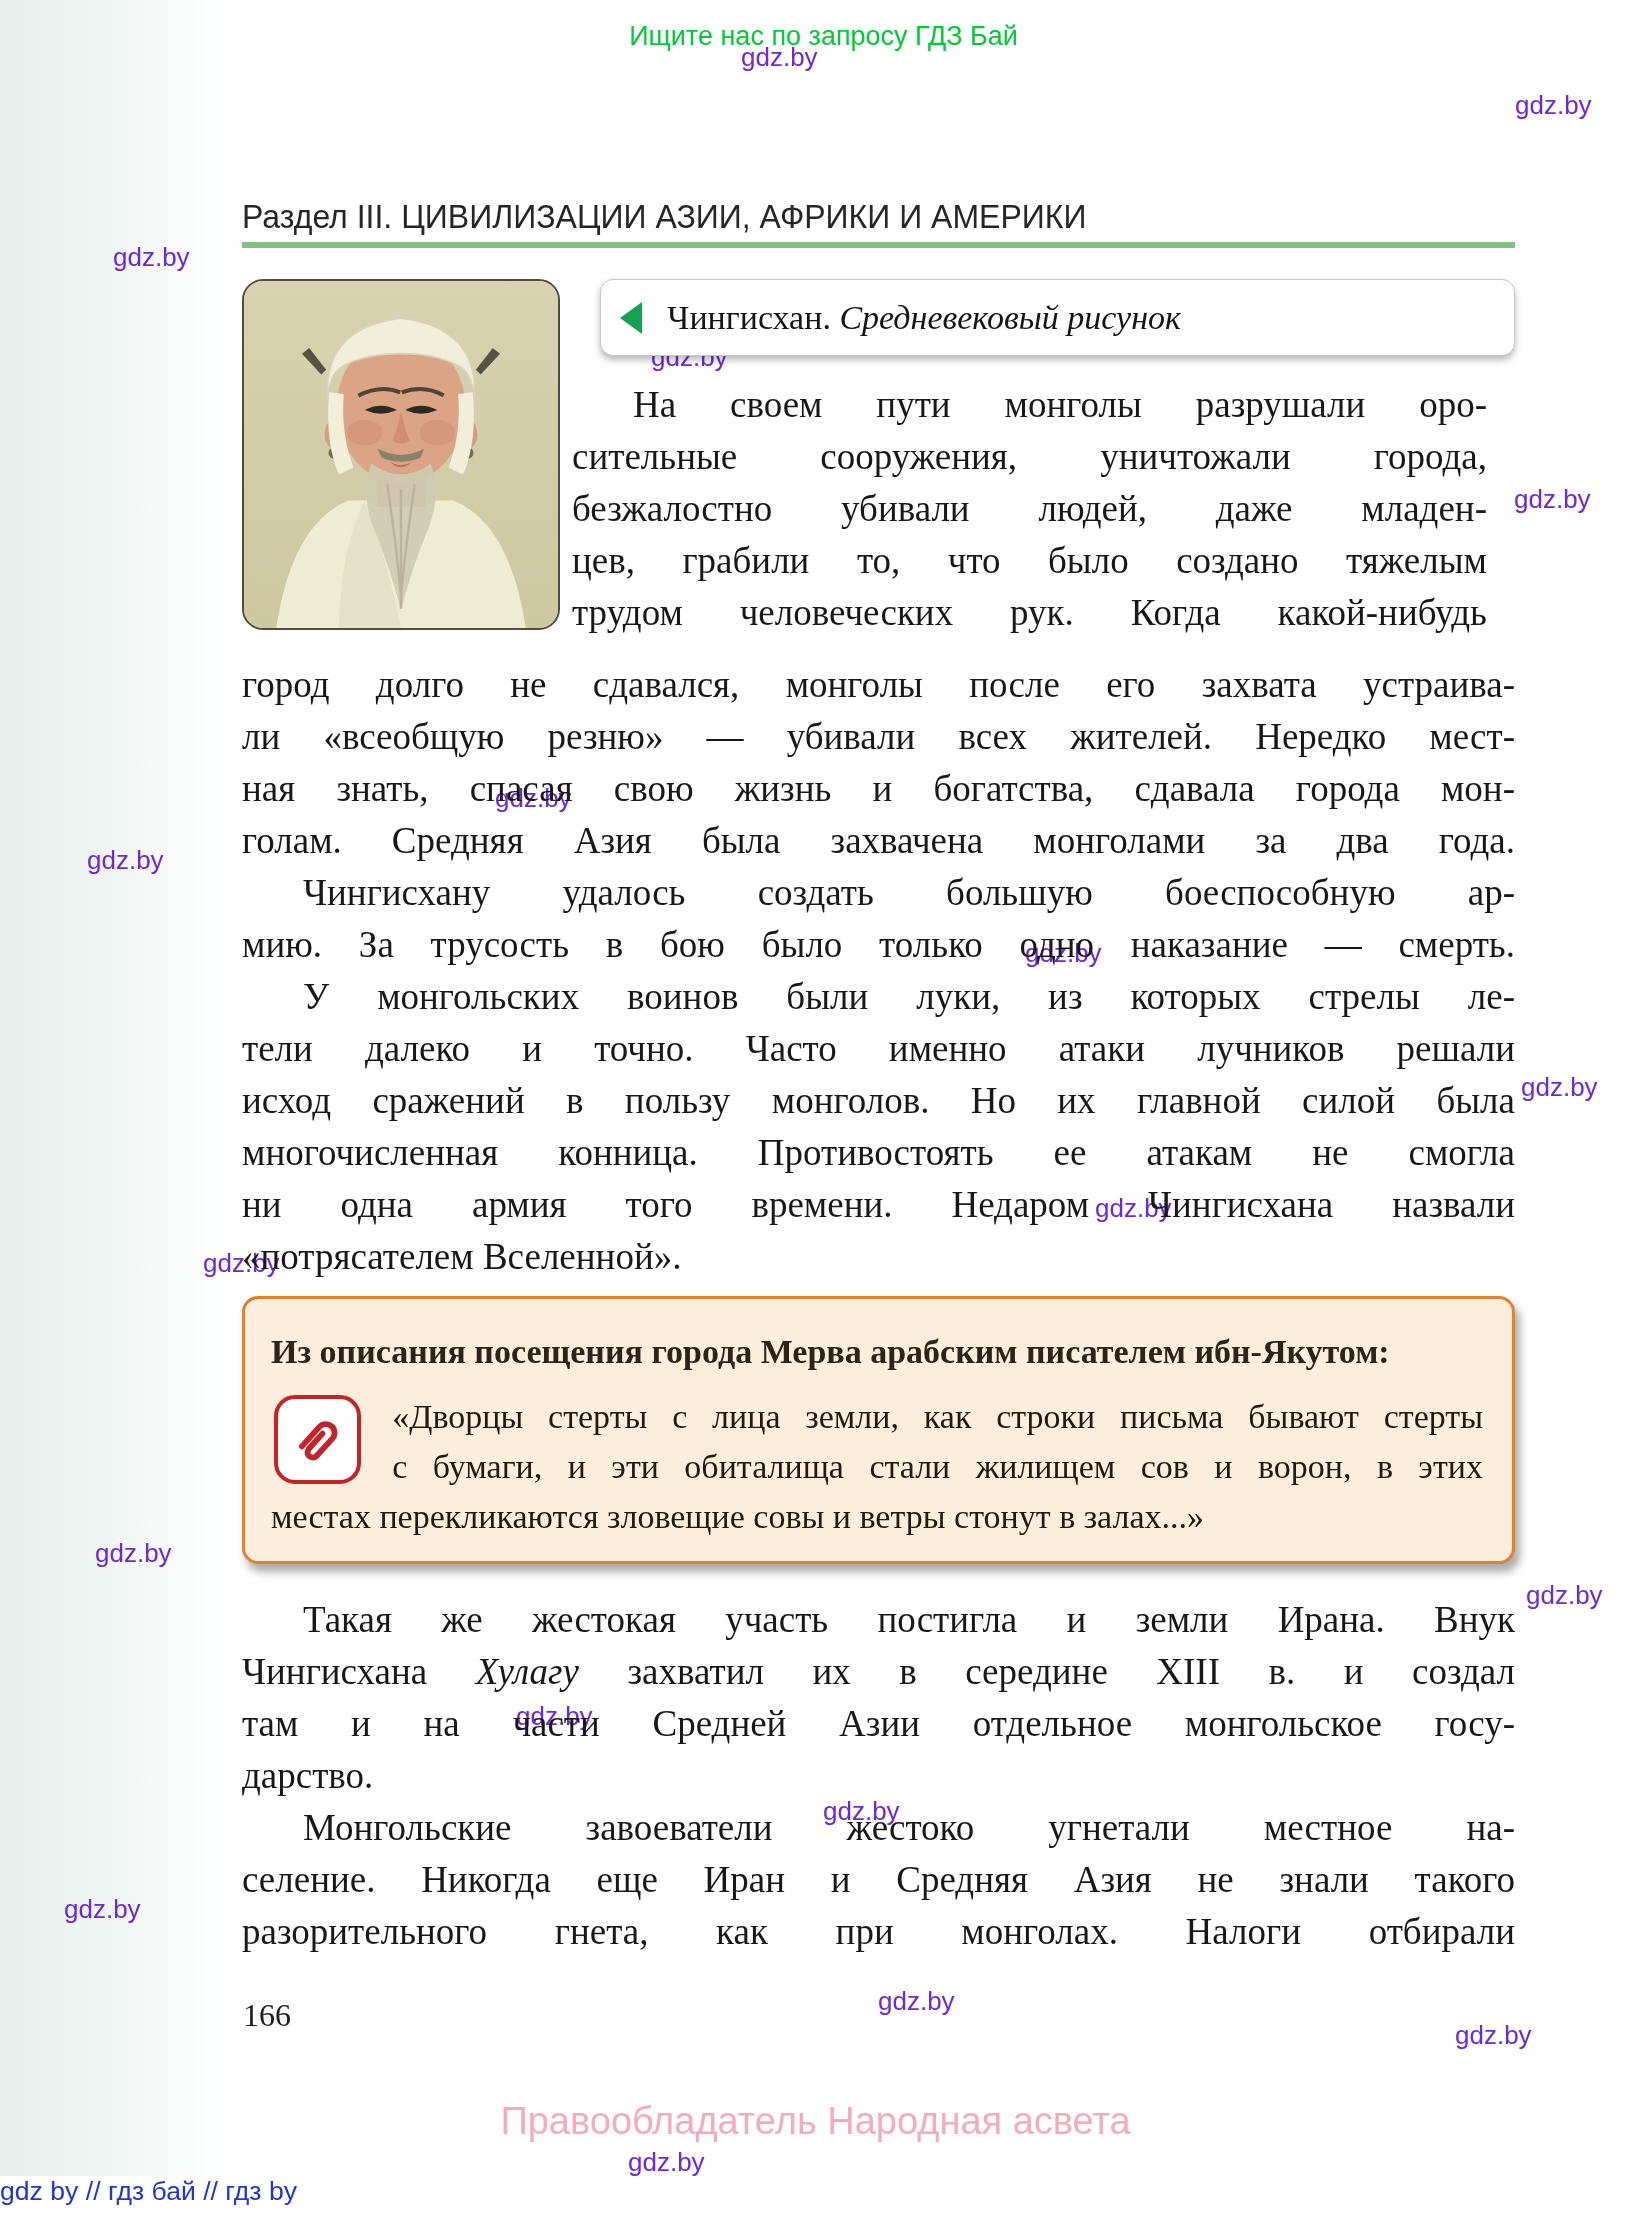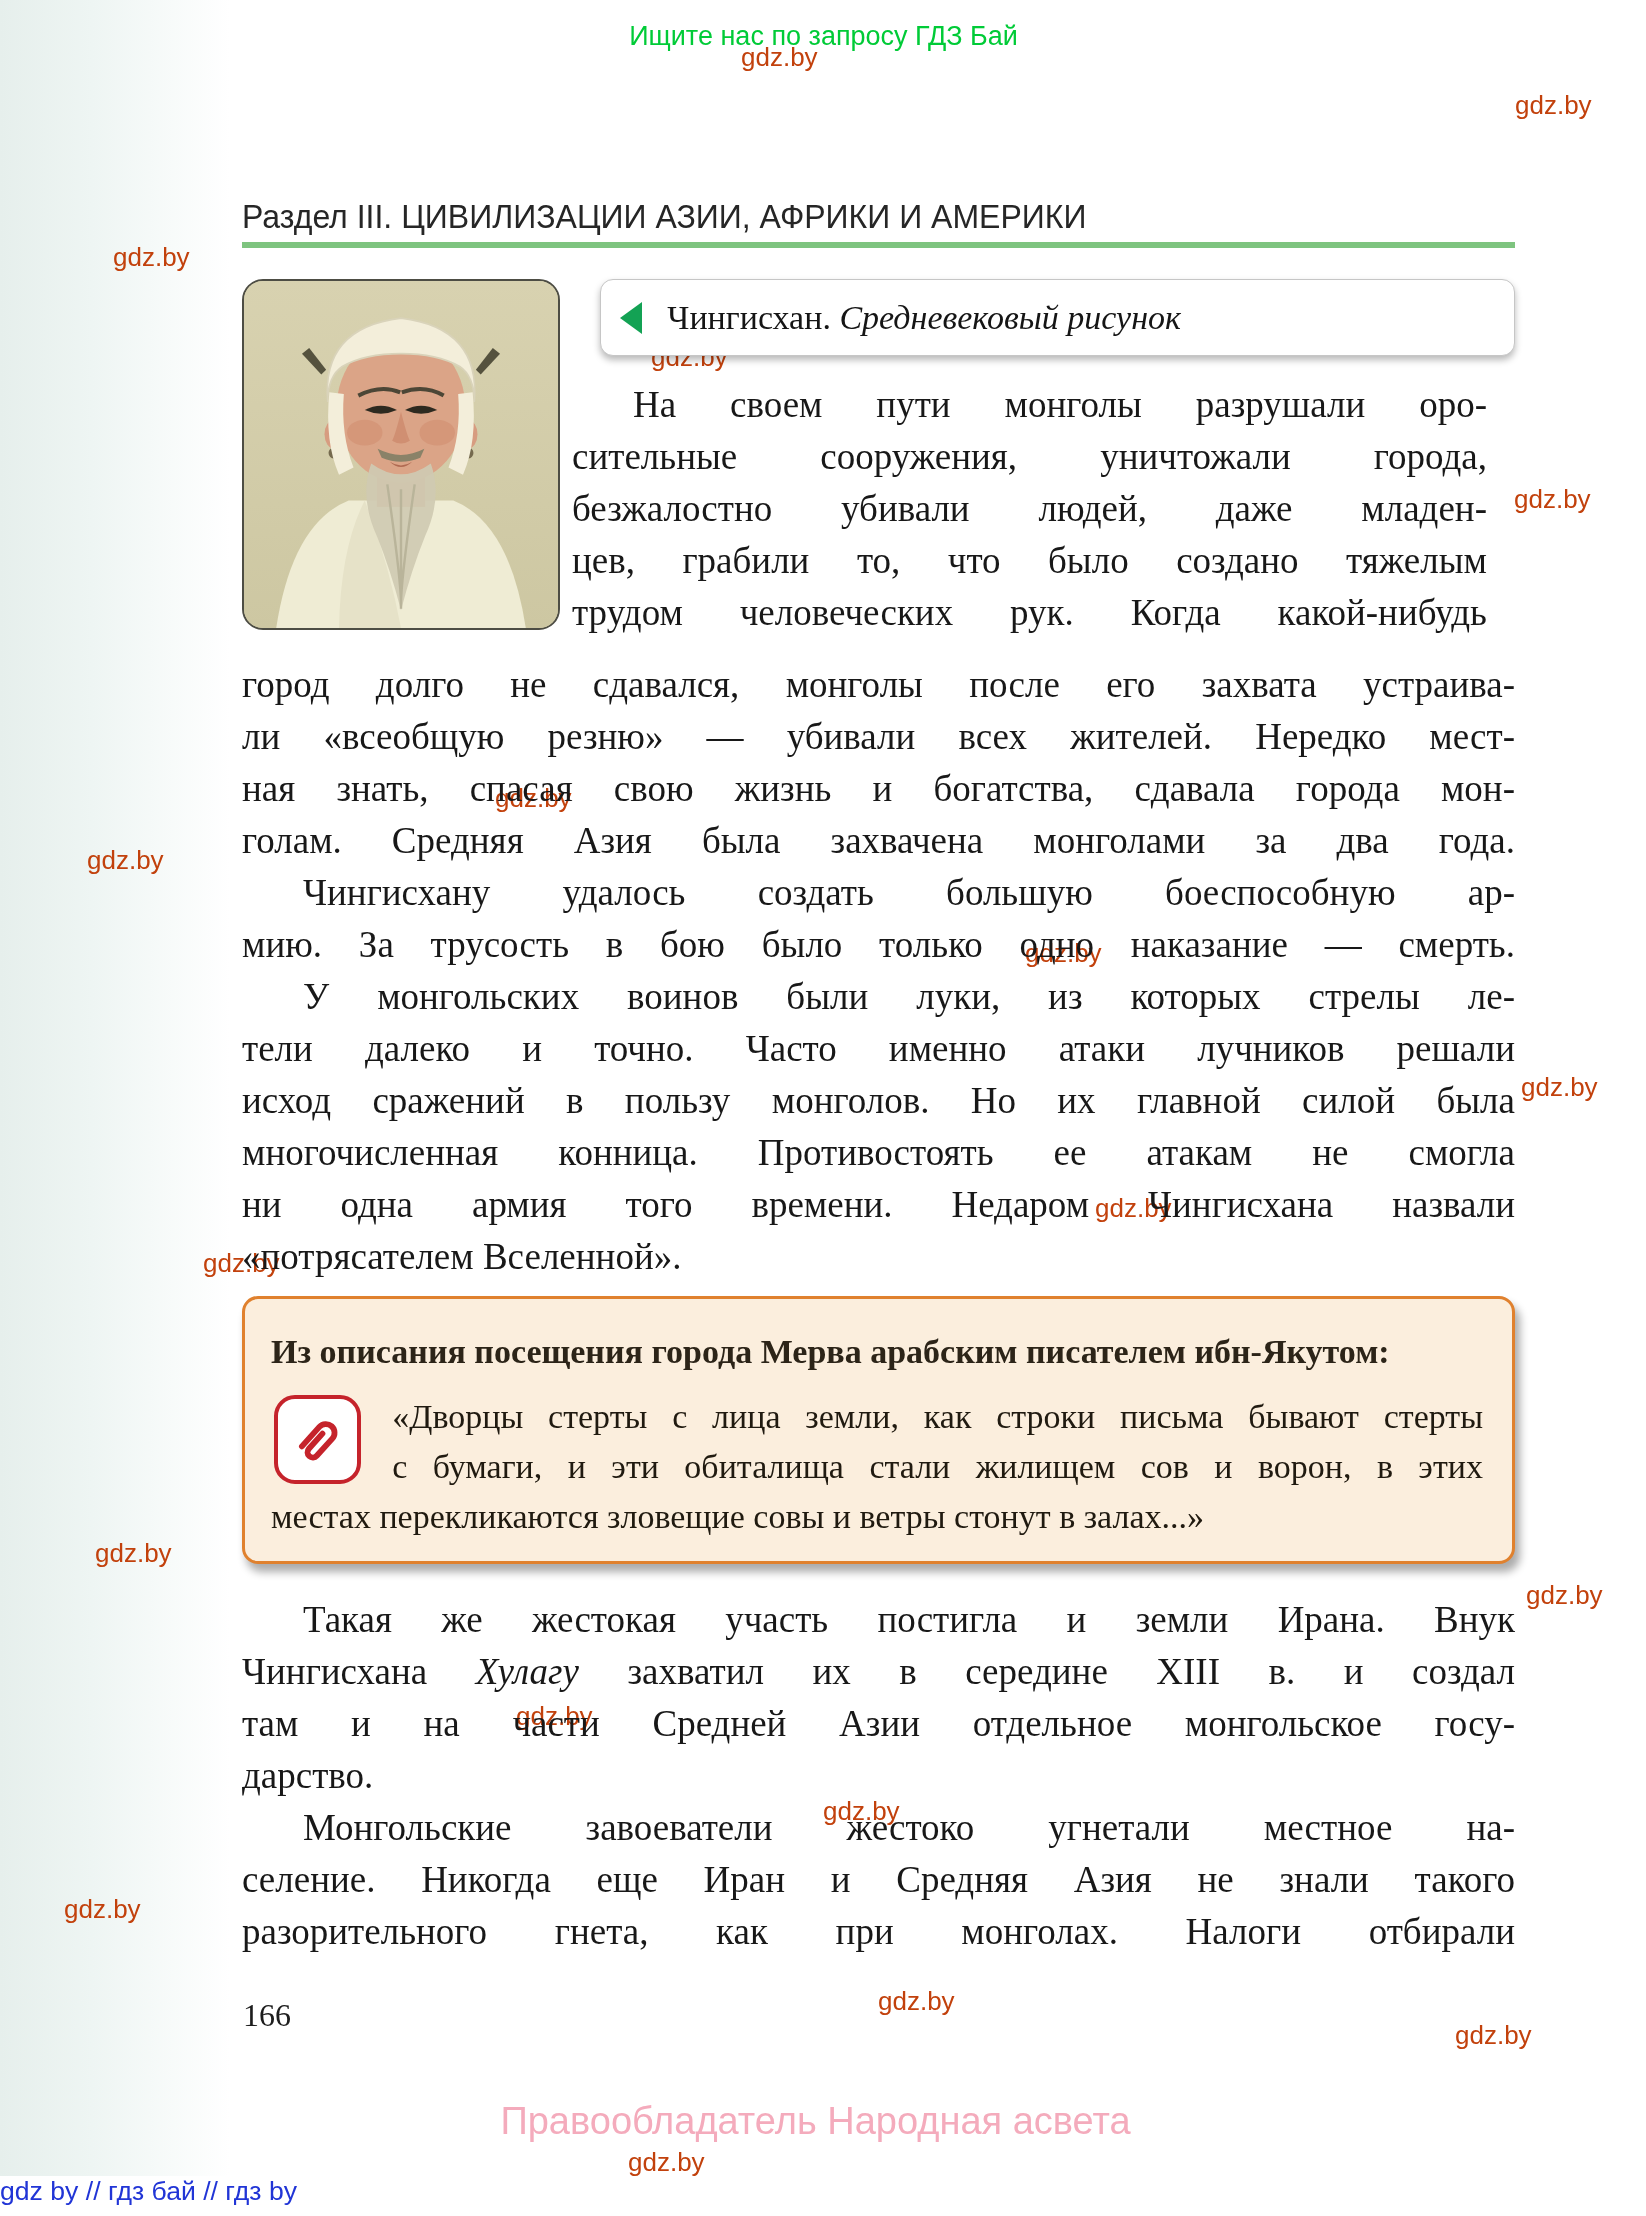--- a/index.html
+++ b/index.html
@@ -2,21 +2,21 @@
 <html style="font-size:13px"><head>
 <meta charset="utf-8">
 <style>
   html,body{margin:0;padding:0;background:#fff;}
   .page{position:relative;width:1647px;height:2216px;background:#ffffff;overflow:hidden;
         font-family:"Liberation Serif",serif;color:#1a1a1a;}
   .left-strip{position:absolute;left:0;top:0;width:230px;height:2176px;
         background:linear-gradient(to right,#e6efec 0%,#eef5f3 40%,#ffffff 100%);}
   .promo-top{position:absolute;left:0;right:0;top:21px;text-align:center;
         font-family:"Liberation Sans",sans-serif;font-size:27px;color:#00cb37;white-space:nowrap;}
-  .wm{position:absolute;font-family:"Liberation Sans",sans-serif;font-size:26px;color:#c2410c;white-space:nowrap;}
+  .wm{position:absolute;font-family:"Liberation Sans",sans-serif;font-size:26px;color:#6d28d9;white-space:nowrap;}
   .section-header{position:absolute;left:242px;top:198px;margin:0;font-family:"Liberation Sans",sans-serif;
         font-size:33px;font-weight:400;color:#262626;white-space:nowrap;transform:scaleX(.97);transform-origin:left;}
   .green-rule{position:absolute;left:242px;top:242px;width:1273px;height:5.6px;background:#7ec47f;}
   .portrait{position:absolute;left:242px;top:279px;width:314px;height:347px;border:2.4px solid #4d4d44;
         border-radius:21px;overflow:hidden;background:#d4cea9;}
   .portrait svg{display:block;width:100%;height:100%;}
   .caption-box{position:absolute;left:600px;top:279px;width:915px;height:77px;background:#fff;
         border:1.6px solid #c6c6c6;border-radius:13px;box-shadow:0 4px 7.3px rgba(0,0,0,.28);
         display:flex;align-items:center;padding-left:19.3px;box-sizing:border-box;gap:12px;}
   .tri-left{width:0;height:0;border-top:16px solid transparent;border-bottom:16px solid transparent;

